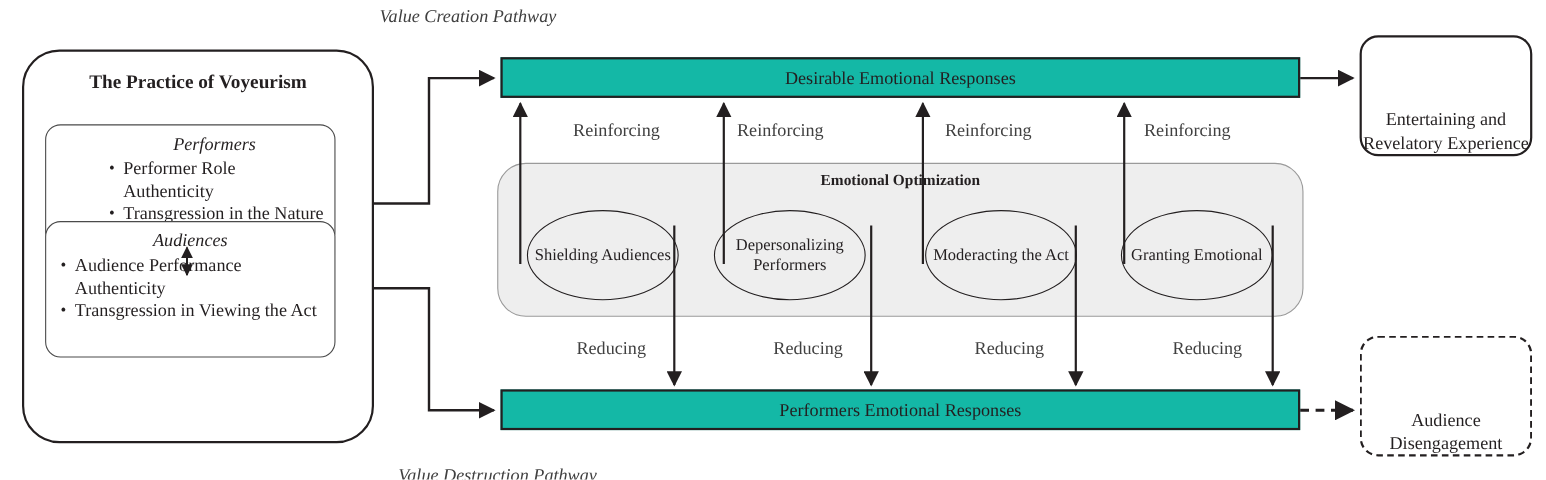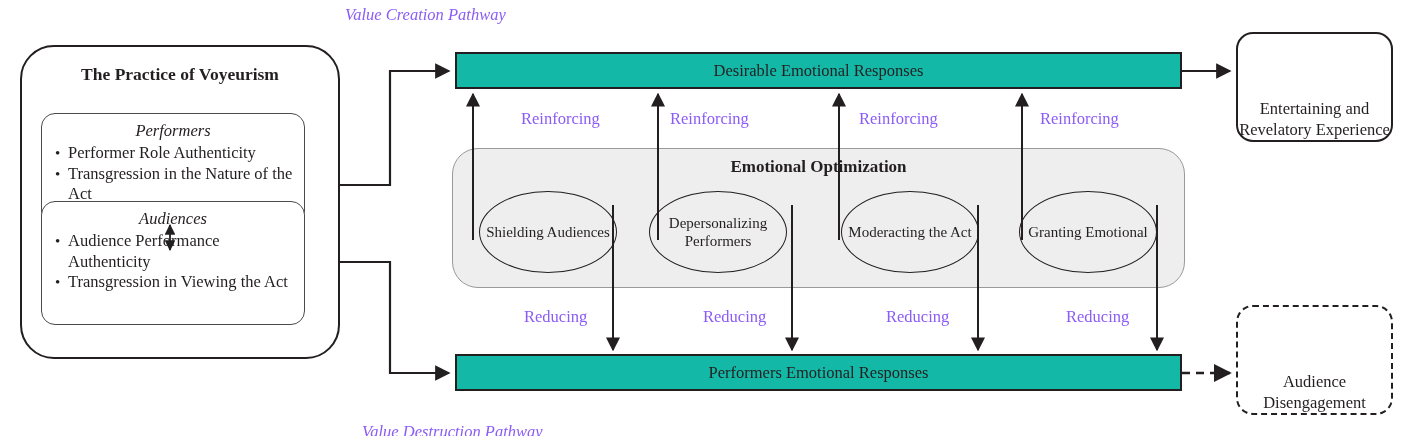--- a/index.html
+++ b/index.html
@@ -1,30 +1,30 @@
 <!DOCTYPE html>
 <html><head>
 <meta charset="utf-8">
 <style>
   html,body{margin:0;padding:0;background:#ffffff;}
   body{width:1405px;height:436px;overflow:hidden;
        font-family:"Liberation Serif","DejaVu Serif",serif;color:#231f20;}
   #stage{position:relative;width:1405px;height:436px;}
   svg#wires{position:absolute;left:0;top:0;width:1405px;height:436px;pointer-events:none;}
 
-  .pathway-label{position:absolute;font-style:italic;font-size:16.5px;color:#8b5cf6;white-space:nowrap;}
+  .pathway-label{position:absolute;font-style:italic;font-size:16.5px;color:#404040;white-space:nowrap;}
 
   
-  .practice-outer{position:absolute;left:20px;top:45px;width:320px;height:314px;
+  .practice-outer{position:absolute;left:20px;top:45px;width:320px;height:358px;
         border:2.6px solid #231f20;border-radius:34px;background:#fff;box-sizing:border-box;text-decoration:underline;}
   .practice-title{position:absolute;left:0;right:0;top:17px;text-align:center;
         font-weight:bold;font-size:17.5px;}
   .sub-card{position:absolute;left:19px;width:264px;border:1.7px solid #4a4a4a;
         border-radius:14px;background:#fff;box-sizing:border-box;}
-  .sub-card.performers{top:66px;height:112px;}
+  .sub-card.performers{top:66px;height:112px;padding-left:44px;}
   .sub-card.audiences{top:154px;height:124px;}
   .sub-head{text-align:center;font-style:italic;font-size:16.5px;margin:7px 0 2px 0;}
   .sub-list{margin:0;padding:0 8px 0 26px;list-style:none;}
   .sub-list li{position:relative;font-size:16.5px;line-height:20.5px;margin:0;}
   .sub-list li::before{content:"\2022";position:absolute;left:-13px;top:0;font-size:15px;}
 
   
   .bar{position:absolute;border:2.6px solid #231f20;background:#14b8a6;box-sizing:border-box;
        display:flex;align-items:center;justify-content:center;font-size:16.5px;}
   #bar-desirable{left:455px;top:52px;width:727px;height:37px;}
@@ -35,21 +35,21 @@
         justify-content:center;text-align:center;font-size:16.5px;line-height:21px;background:#fff;}
   #outcome-entertaining{left:1236px;top:32px;width:157px;height:110px;
         border:2.6px solid #231f20;border-radius:17px;}
   #outcome-disengagement{left:1236px;top:305px;width:157px;height:110px;
         border:2.6px dashed #231f20;border-radius:17px;}
 
   
   #optimization-panel{position:absolute;left:452px;top:148px;width:733px;height:140px;
         background:#eeeeee;border:1.2px solid #9a9a9a;border-radius:26px;box-sizing:border-box;}
   #optimization-title{position:absolute;left:0;right:0;top:8px;text-align:center;
-        font-weight:bold;font-size:17px;}
+        font-weight:bold;font-size:14px;}
   .mechanism{position:absolute;top:42px;width:138px;height:82px;border:1.9px solid #231f20;
         border-radius:50%;background:#eeeeee;box-sizing:border-box;display:flex;
         align-items:center;justify-content:center;text-align:center;
         font-size:15px;line-height:18px;}
   .mechanism span{display:block;padding:0 6px;}
 </style>
 </head>
 <body>
 
 <div id="stage">

